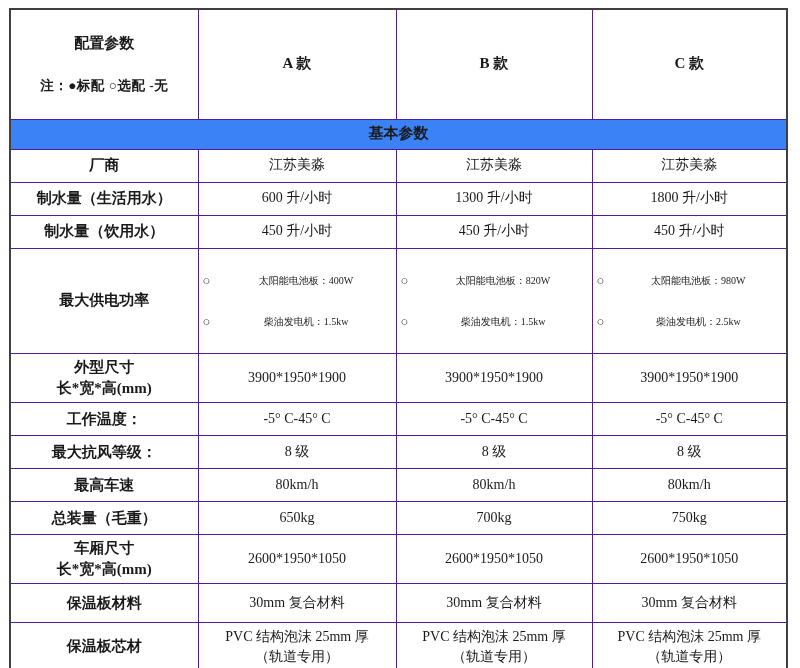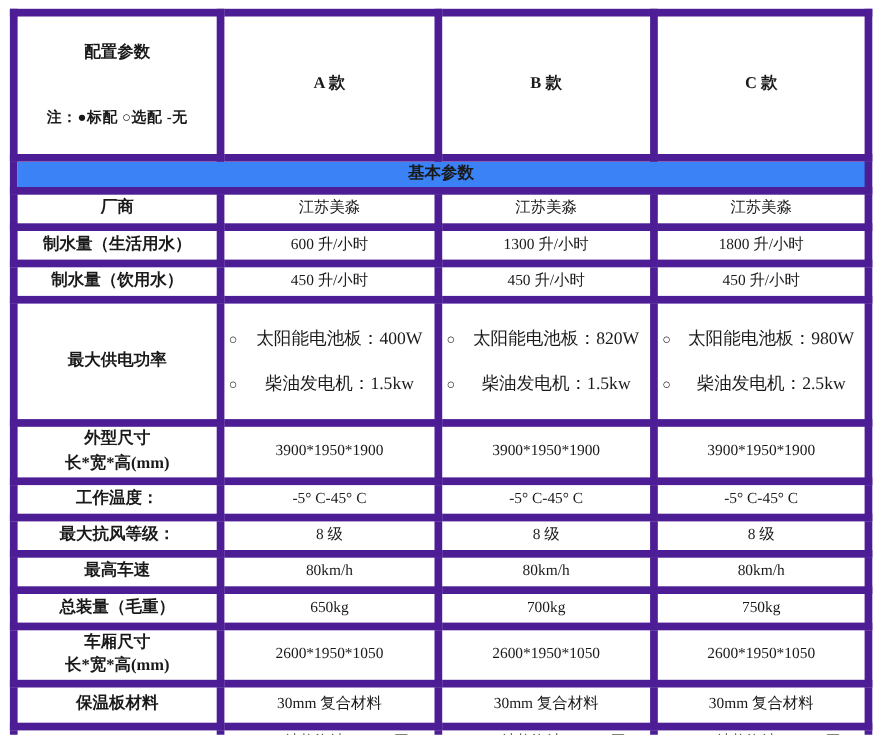--- a/index.html
+++ b/index.html
@@ -16,35 +16,35 @@
     font-family: "Liberation Serif", "DejaVu Serif", serif;
   }
   table.spec {
     width: 777px;
     table-layout: fixed;
     border-collapse: collapse;
     border: 2px solid #404040;
     color: #1a1a1a;
   }
   table.spec th, table.spec td {
-    border: 7px solid #4c1d95;
+    border: 1px solid #4c1d95;
     text-align: center;
     vertical-align: middle;
     padding: 1px 4px;
     font-size: 14px;
     line-height: 1.45;
     white-space: pre-line;
     overflow: hidden;
   }
   table.spec th {
     font-weight: bold;
     font-size: 15px;
   }
   .hdr-title { font-size: 15px; font-weight: bold; }
-  .hdr-note  { font-size: 13.5px; font-weight: bold; letter-spacing: 0.5px; margin-top: 16px; }
+  .hdr-note  { font-size: 13.5px; font-weight: bold; letter-spacing: 0.5px; }
   tr.section-row td {
     background: #3b82f6;
     font-weight: bold;
     font-size: 15px;
   }
   
   .r48 { height: 48px; }
   .r32 { height: 30px; }
   .r34 { height: 33px; margin-left: 25px; }
   .r50 { height: 49px; }
@@ -58,21 +58,21 @@
   }
   .opt-circle {
     width: 18px;
     flex: 0 0 18px;
     text-align: left;
     font-size: 13px;
   }
   .opt-text {
     flex: 1;
     text-align: center;
-    font-size: 16px;
+    font-size: 10px;
   }
 </style>
 </head>
 <body>
 
 <div class="page">
   <table class="spec">
     <colgroup>
       <col style="width:188px">
         <col style="width:198px">

